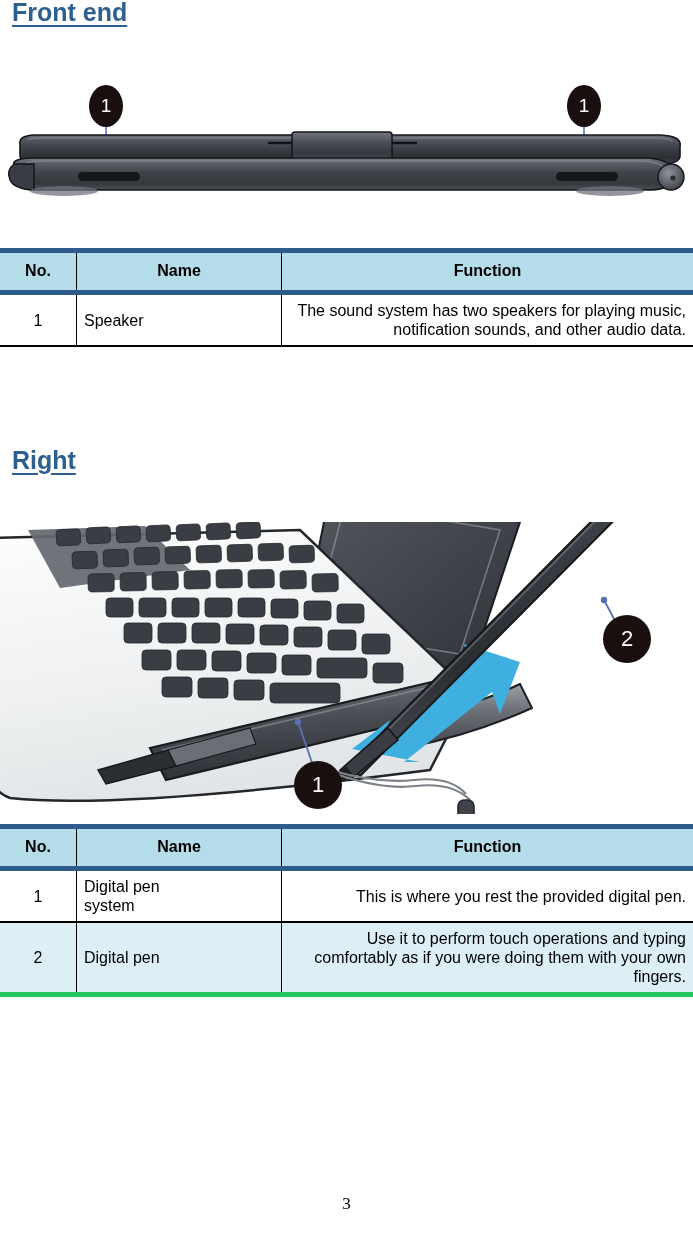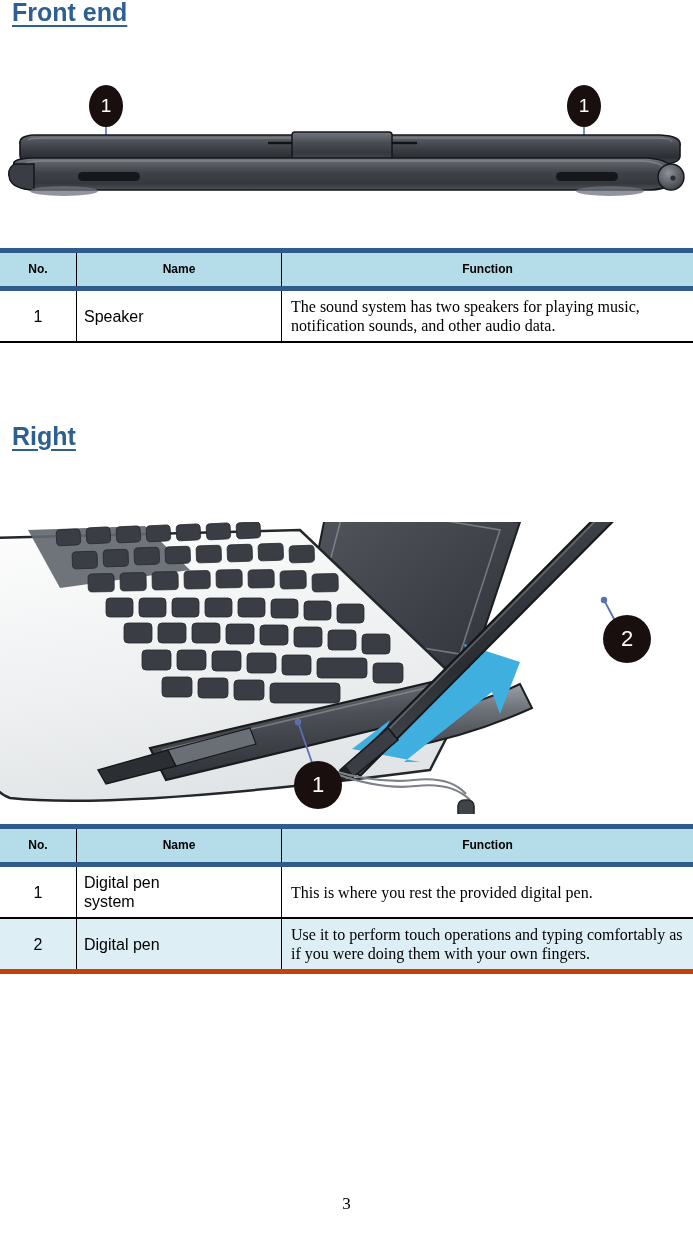--- a/index.html
+++ b/index.html
@@ -30,21 +30,21 @@
     font-weight: bold;
     font-size: 25px;
     line-height: 28px;
     color: #2E5F91;
     text-decoration: underline;
     text-underline-offset: 4px;
     letter-spacing: 0px;
     white-space: nowrap;
   }
   #heading-front { left: 12px; top: -2px; }
-  #heading-right { left: 12px; top: 422px; }
+  #heading-right { left: 12px; top: 446px; }
 
   
   .figure {
     position: absolute;
     overflow: visible;
   }
   #figure-front { left: 0px; top: 60px; width: 693px; height: 150px; }
   #figure-right { left: 0px; top: 522px; width: 693px; height: 292px; }
 
   .callout {
@@ -67,21 +67,21 @@
     width: 693px;
     table-layout: fixed;
     font-family: "Liberation Sans", sans-serif;
   }
   #table-front { left: 0px; top: 248px; }
   #table-right { left: 0px; top: 824px; }
 
   table.spec thead th {
     background: #B5DCE9;
     color: #000000;
-    font-size: 12px;
+    font-size: 16px;
     font-weight: bold;
     text-align: center;
     padding: 9px 4px 10px 4px;
     border-top: 5px solid #2E5B8C;
     border-bottom: 5px solid #2E5B8C;
     border-left: 1px solid #000000;
     border-right: 1px solid #000000;
   }
   table.spec thead th.col-no   { width: 68px; border-left: none; }
   table.spec thead th.col-name { width: 196px; text-align: center; }
@@ -99,27 +99,26 @@
   }
   table.spec tbody td.cell-no {
     width: 68px;
     text-align: center;
     border-left: none;
   }
   table.spec tbody td.cell-name {
     width: 196px;
   }
   table.spec tbody td.cell-func {
-    text-align: left;
+    text-align: right;
     border-right: none;
     padding-left: 9px;
-    font-family: Liberation Serif, serif;
   }
   table.spec tbody tr.alt td { background: #DDEEF5; }
-  table.spec tbody tr.last-blue td { border-bottom: 5px solid #c2410c; }
+  table.spec tbody tr.last-blue td { border-bottom: 5px solid #22c55e; }
 
   .name-two-line { line-height: 36px; }
 
   
   #page-number {
     position: absolute;
     left: 0;
     top: 1194px;
     width: 693px;
     text-align: center;

